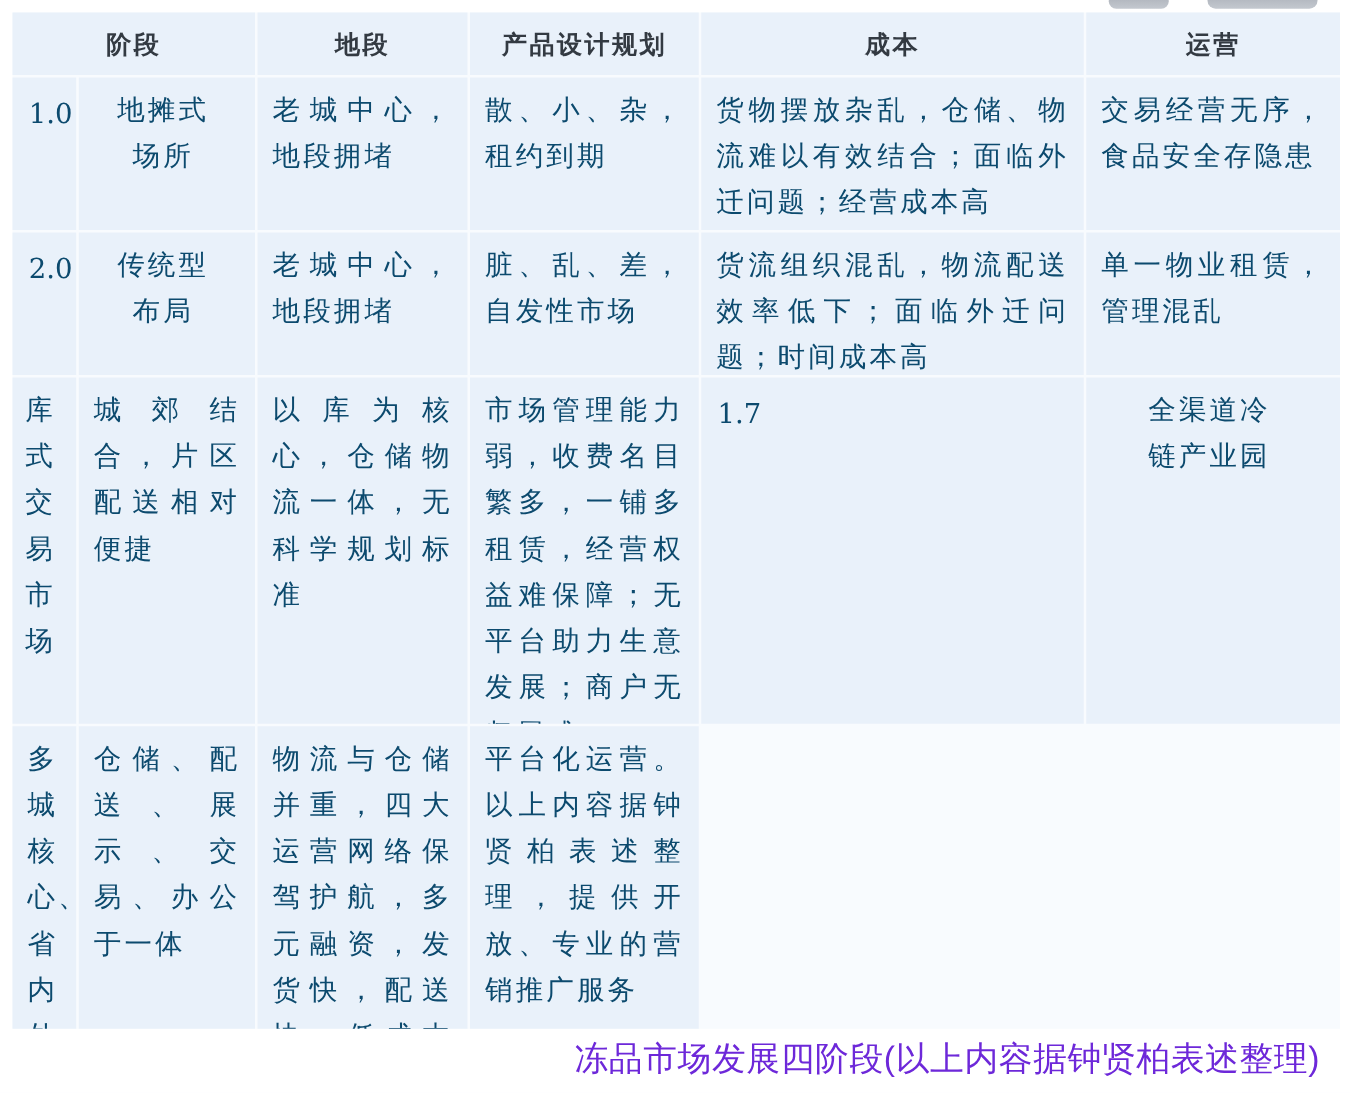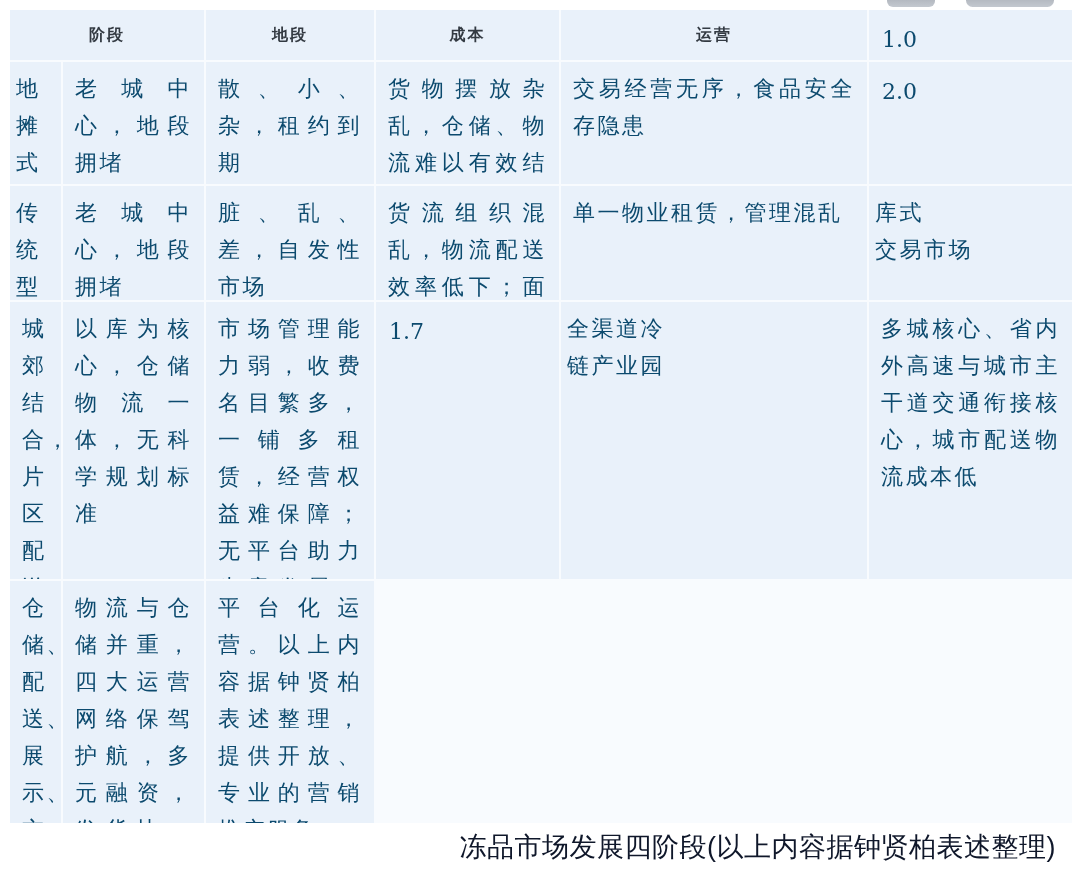--- a/index.html
+++ b/index.html
@@ -39,21 +39,21 @@
     background: #e9f1fa;
     box-sizing: border-box;
     overflow: hidden;
   }
   .th {
     display: flex;
     align-items: center;
     justify-content: center;
     font-family: Liberation Sans, sans-serif;
     font-weight: 600;
-    font-size: 16px;
+    font-size: 20px;
     letter-spacing: 2px;
     color: #333a42;
   }
   .th-stage { grid-column: 1 / 3; }
   .td {
     font-family: "DejaVu Serif", "Liberation Serif", serif;
     font-size: 22px;
     line-height: 37px;
     letter-spacing: 2.5px;
     color: #0c4a6e;
@@ -61,46 +61,47 @@
     text-align: justify;
   }
   .td-no {
     font-size: 22px;
     letter-spacing: 0;
     padding: 11px 0 0 13px;
     text-align: left;
   }
   .td-name {
     white-space: pre-line;
-    text-align: left;
+    text-align: center;
     padding-left: 6px;
   }
   .caption {
     position: absolute;
     right: 24px;
     bottom: 9px;
     font-family: "Liberation Sans", sans-serif;
     font-size: 27px;
     letter-spacing: 0.5px;
-    color: #0f172a;
+    color: #6d28d9;
     white-space: nowrap;
   }
 </style>
 </head>
 <body>
 
 <div class="page">
 
   <div class="decor decor-1"></div>
   <div class="decor decor-2"></div>
 
   <div class="stages-table">
 
     <div class="cell th th-stage">阶段</div>
     <div class="cell th">地段</div>
+    <div class="cell th">产品设计规划</div>
     <div class="cell th">成本</div>
     <div class="cell th">运营</div>
 
     <div class="cell td td-no">1.0</div>
     <div class="cell td td-name">地摊式
 场所</div>
     <div class="cell td">老城中心，地段拥堵</div>
     <div class="cell td">散、小、杂，租约到期</div>
     <div class="cell td">货物摆放杂乱，仓储、物流难以有效结合；面临外迁问题；经营成本高</div>
     <div class="cell td">交易经营无序，食品安全存隐患</div>

